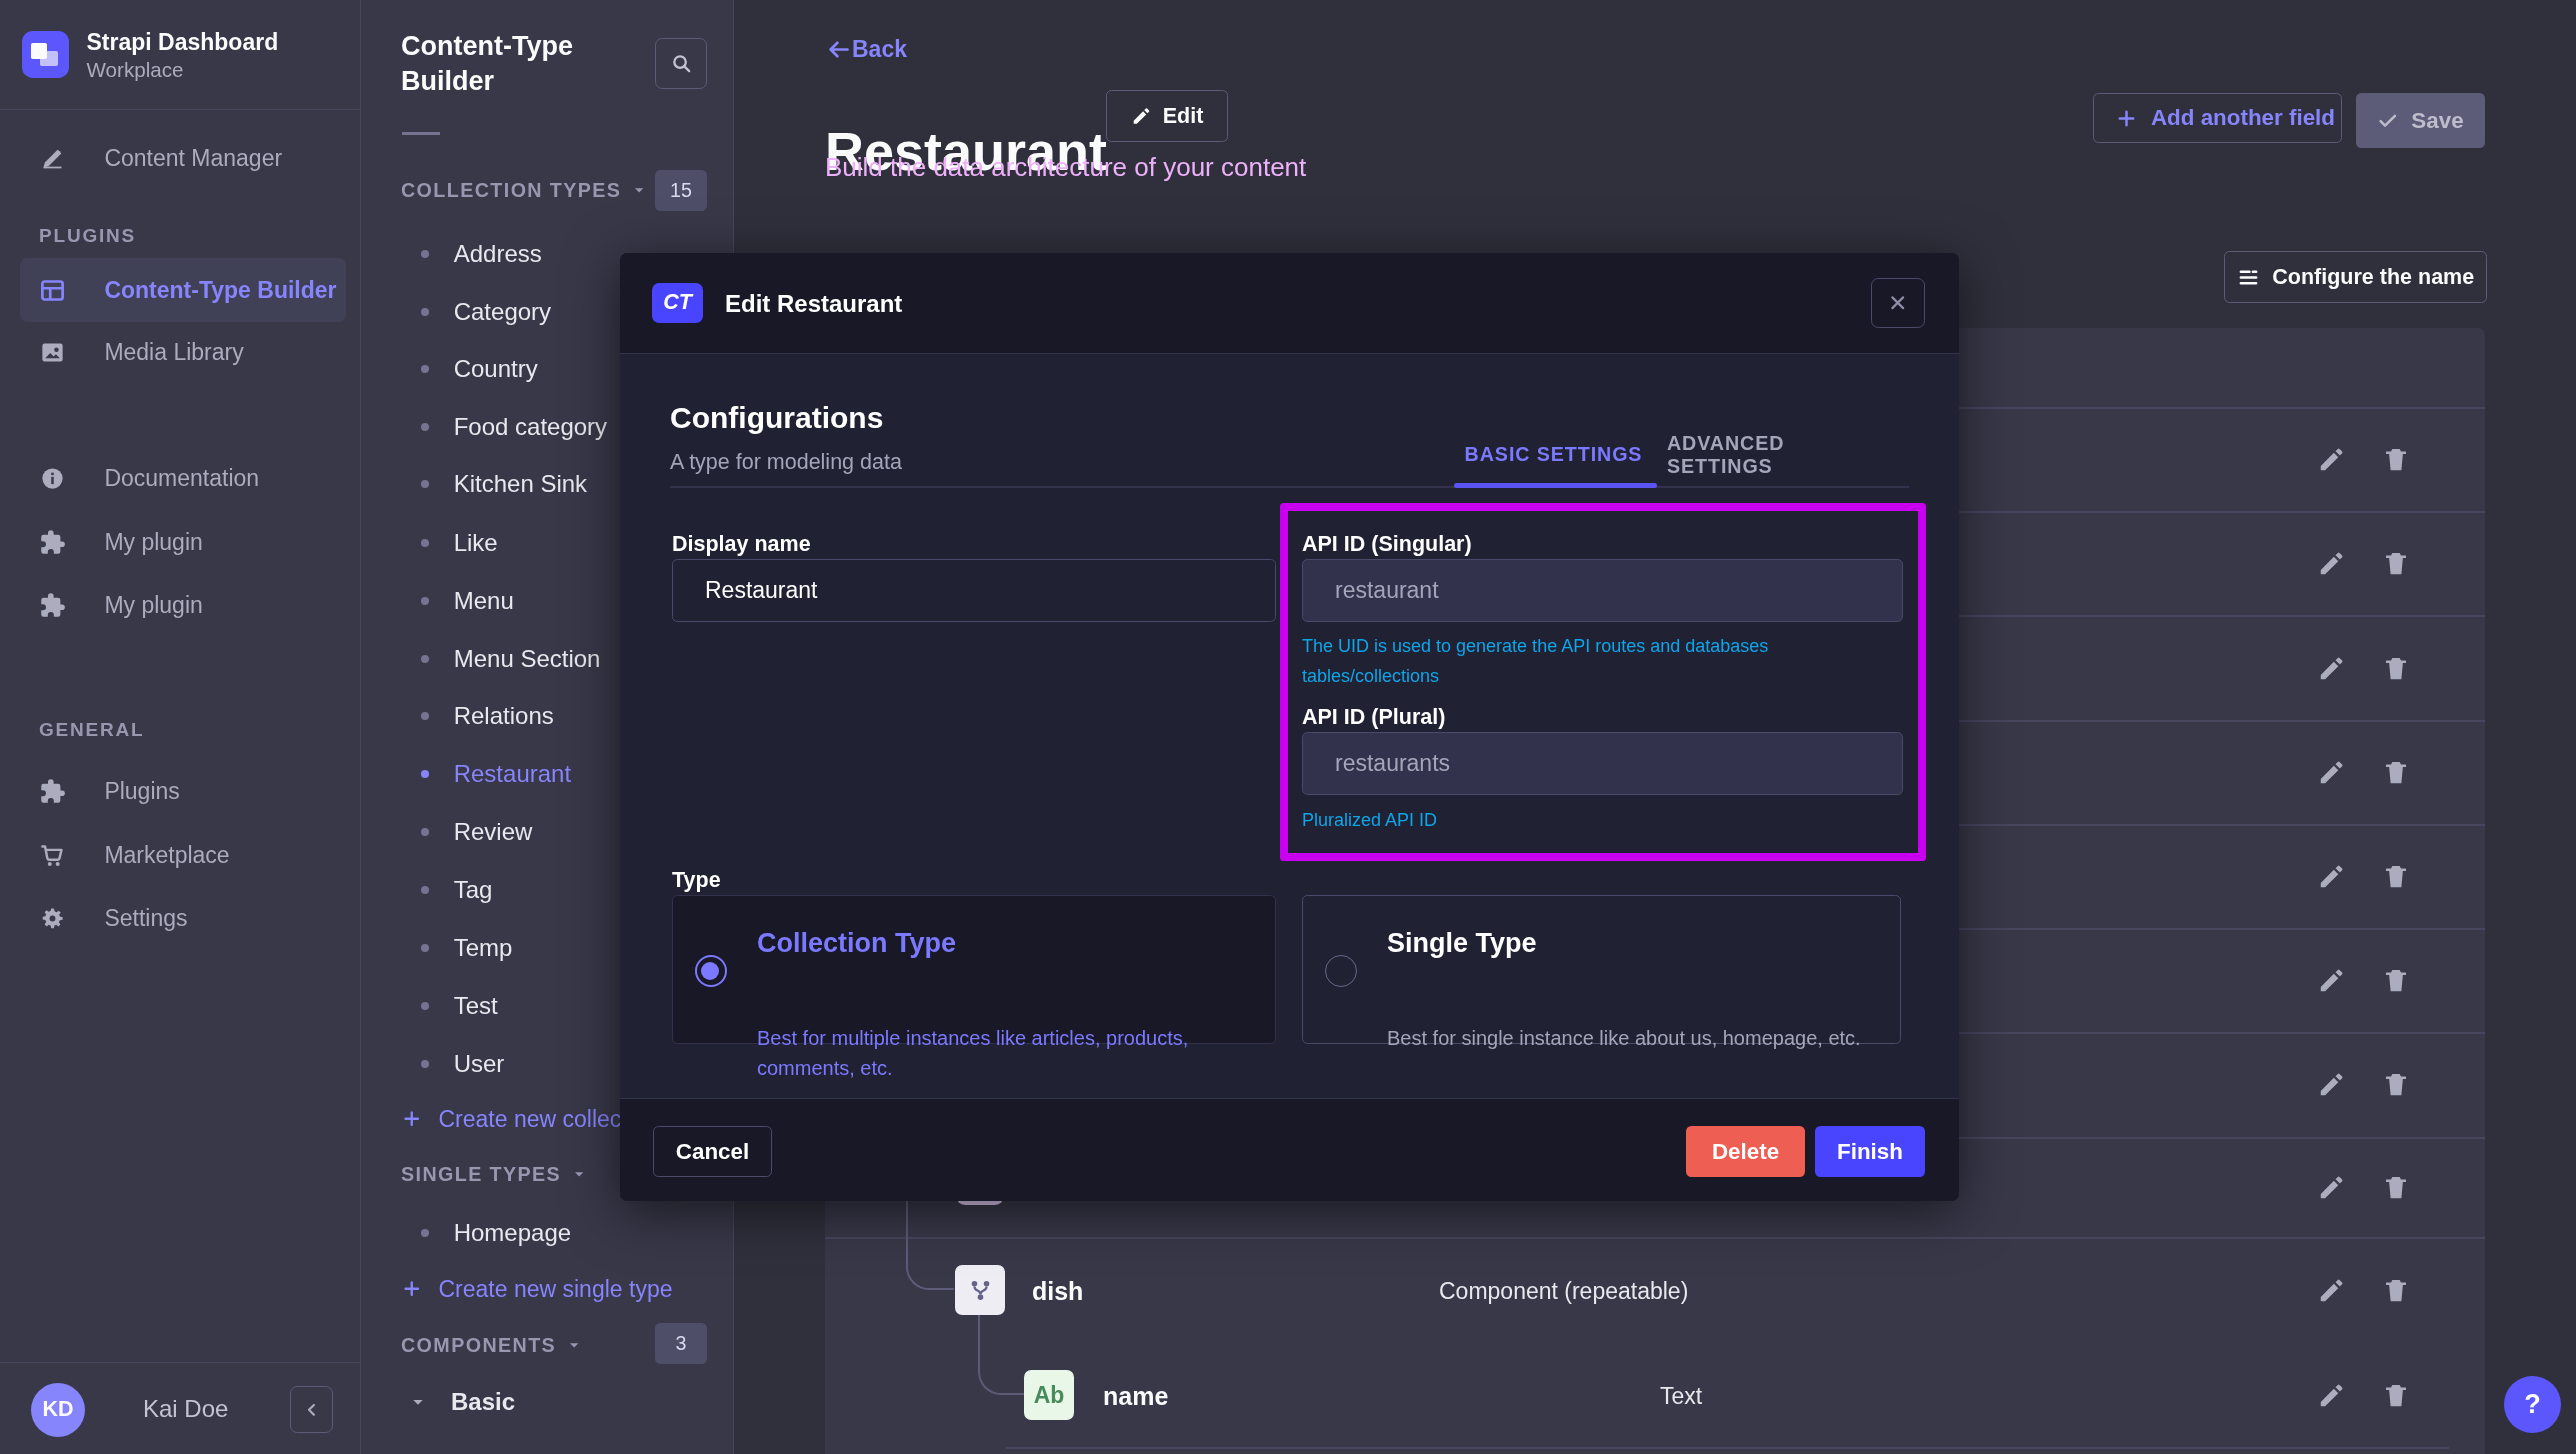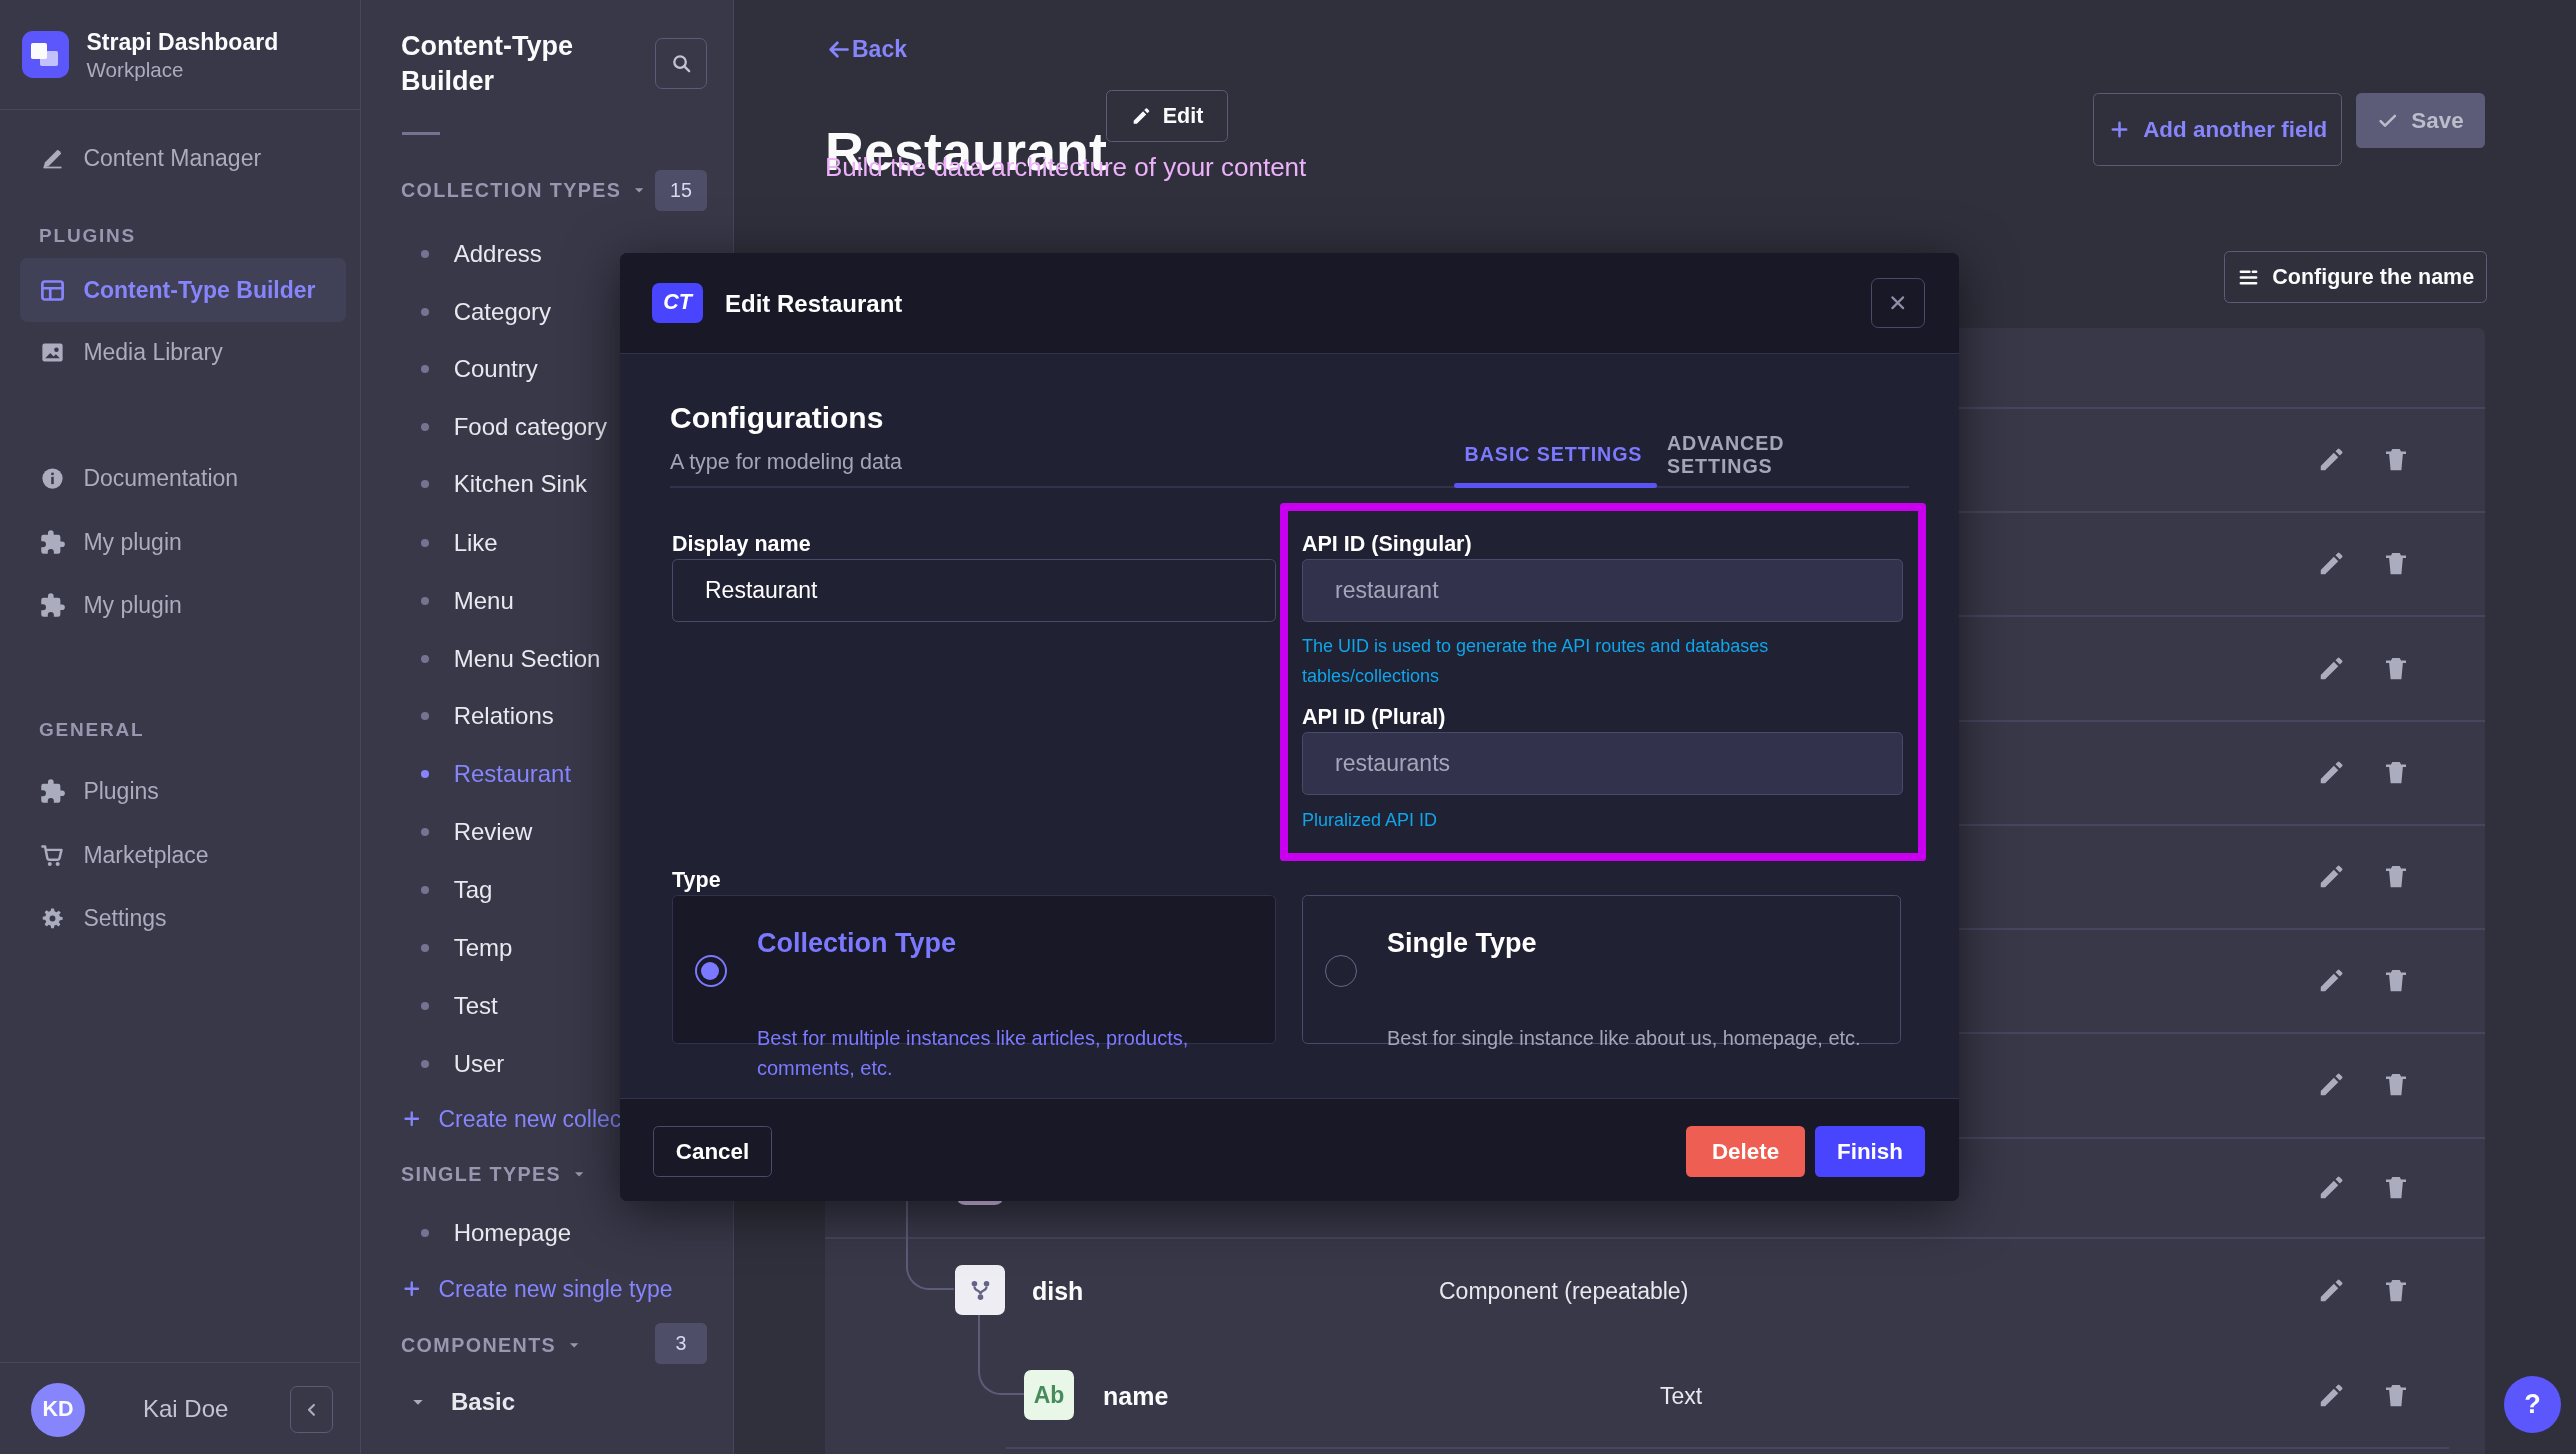--- a/index.html
+++ b/index.html
@@ -9,21 +9,21 @@
   svg{display:block;flex:none;}
 
   
   #navbar{position:absolute;left:0;top:0;width:361px;height:1454px;background:#212134;border-right:0.9px solid #32324d;}
   .brand{position:absolute;left:0;top:0;width:100%;height:110px;border-bottom:0.9px solid #32324d;display:flex;align-items:center;padding:0 21.5px;gap:18px;}
   .brand-logo{width:47px;height:47px;border-radius:10.7px;background:#4945ff;position:relative;flex:none;}
   .brand-logo .b1{position:absolute;left:9.8px;top:11.6px;width:16px;height:16px;background:#fff;border-radius:1.8px;}
   .brand-logo .b2{position:absolute;left:18px;top:19.7px;width:18px;height:15px;background:rgba(255,255,255,.65);border-radius:1.8px;}
   .brand-name{color:#fff;font-size:23px;font-weight:bold;line-height:29px;}
   .brand-sub{color:#a5a5ba;font-size:20.6px;line-height:25px;}
-  .nav-item{position:absolute;left:19.7px;right:14.3px;height:64px;display:flex;align-items:center;gap:17px;padding-left:19.7px;border-radius:7.2px;color:#a5a5ba;font-size:23px;cursor:pointer;}
+  .nav-item{position:absolute;left:19.7px;right:14.3px;height:64px;display:flex;align-items:center;gap:38px;padding-left:19.7px;border-radius:7.2px;color:#a5a5ba;font-size:23px;cursor:pointer;}
   .nav-item.active{background:#2b2b44;color:#7b79ff;font-weight:600;}
   .nav-label{position:absolute;left:39px;color:#8e8ea9;font-size:19px;font-weight:bold;letter-spacing:1.8px;}
   .nav-user{position:absolute;left:0;bottom:0;width:100%;height:92px;border-top:0.9px solid #32324d;}
   .avatar{position:absolute;left:31px;top:19.7px;width:54px;height:54px;border-radius:50%;background:#7b79ff;color:#fff;font-size:21.5px;font-weight:bold;display:flex;align-items:center;justify-content:center;}
   .user-name{position:absolute;left:143px;top:32px;color:#c0c0cf;font-size:24px;}
   .collapse-btn{position:absolute;right:27px;top:23px;width:43px;height:47px;border:0.9px solid #4a4a6a;border-radius:7.2px;color:#a5a5ba;display:flex;align-items:center;justify-content:center;cursor:pointer;}
 
   
   #subnav{position:absolute;left:361px;top:0;width:373px;height:1454px;background:#212134;border-right:0.9px solid #32324d;}
   .subnav-title{position:absolute;left:40px;top:29px;width:268px;color:#fff;font-size:27px;font-weight:bold;line-height:35px;}
@@ -36,21 +36,21 @@
   .ct-item .dot{width:8px;height:8px;border-radius:50%;background:#666687;flex:none;margin-left:19.7px;}
   .ct-item.active{color:#7b79ff;}
   .ct-item.active .dot{background:#7b79ff;}
   .create-link{position:absolute;left:40px;height:54px;display:flex;align-items:center;gap:16px;color:#7b79ff;font-size:23px;cursor:pointer;white-space:nowrap;}
 
   
   .back-link{position:absolute;left:825px;top:36px;display:flex;align-items:center;gap:0;color:#7b79ff;font-size:23px;font-weight:600;cursor:pointer;}
   .page-title{position:absolute;left:825px;top:88px;color:#fff;font-size:54px;font-weight:bold;line-height:55px;}
   .edit-btn{position:absolute;left:1106px;top:90px;width:122px;height:52px;border:0.9px solid #4a4a6a;border-radius:5.4px;color:#fff;font-size:21.5px;font-weight:600;display:flex;align-items:center;justify-content:center;gap:10.7px;cursor:pointer;background:transparent;}
   .page-sub{position:absolute;left:825px;top:152px;color:#f0abfc;font-size:26px;}
-  .addfield-btn{position:absolute;left:2093px;top:93px;width:249px;height:73px;border:0.9px solid #4a4a6a;border-radius:5.4px;color:#7b79ff;font-size:22.4px;font-weight:600;display:flex;align-items:center;justify-content:center;gap:12.5px;cursor:pointer;background:transparent;}
+  .addfield-btn{position:absolute;left:2093px;top:93px;width:249px;height:50px;border:0.9px solid #4a4a6a;border-radius:5.4px;color:#7b79ff;font-size:22.4px;font-weight:600;display:flex;align-items:center;justify-content:flex-end;gap:12.5px;cursor:pointer;background:transparent;}
   .save-btn{position:absolute;left:2356px;top:93px;width:129px;height:55px;background:#4a4a6a;border-radius:5.4px;color:#b8b8c8;font-size:22.4px;font-weight:600;display:flex;align-items:center;justify-content:center;gap:12.5px;cursor:pointer;border:none;}
   .configure-btn{position:absolute;left:2224px;top:251px;width:263px;height:52px;border:0.9px solid #4a4a6a;border-radius:5.4px;color:#fff;font-size:21.5px;font-weight:600;display:flex;align-items:center;justify-content:center;gap:12.5px;cursor:pointer;background:transparent;}
 
   
   #fields-panel{position:absolute;left:825px;top:328px;width:1660px;height:1163px;background:#212134;border-radius:7.2px 7.2px 0 0;}
   .hr{position:absolute;left:0;right:0;height:1.8px;background:#32324d;}
   .bg-row{position:absolute;left:0;right:0;height:50px;}
   .row-actions{position:absolute;right:72px;top:0;height:50px;display:flex;align-items:center;gap:30px;}
   .icon-btn{width:34px;height:34px;color:#a5a5ba;display:flex;align-items:center;justify-content:center;cursor:pointer;}
   .tree{position:absolute;border-left:2.7px solid #4a4a6a;border-bottom:2.7px solid #4a4a6a;border-bottom-left-radius:23px;}

